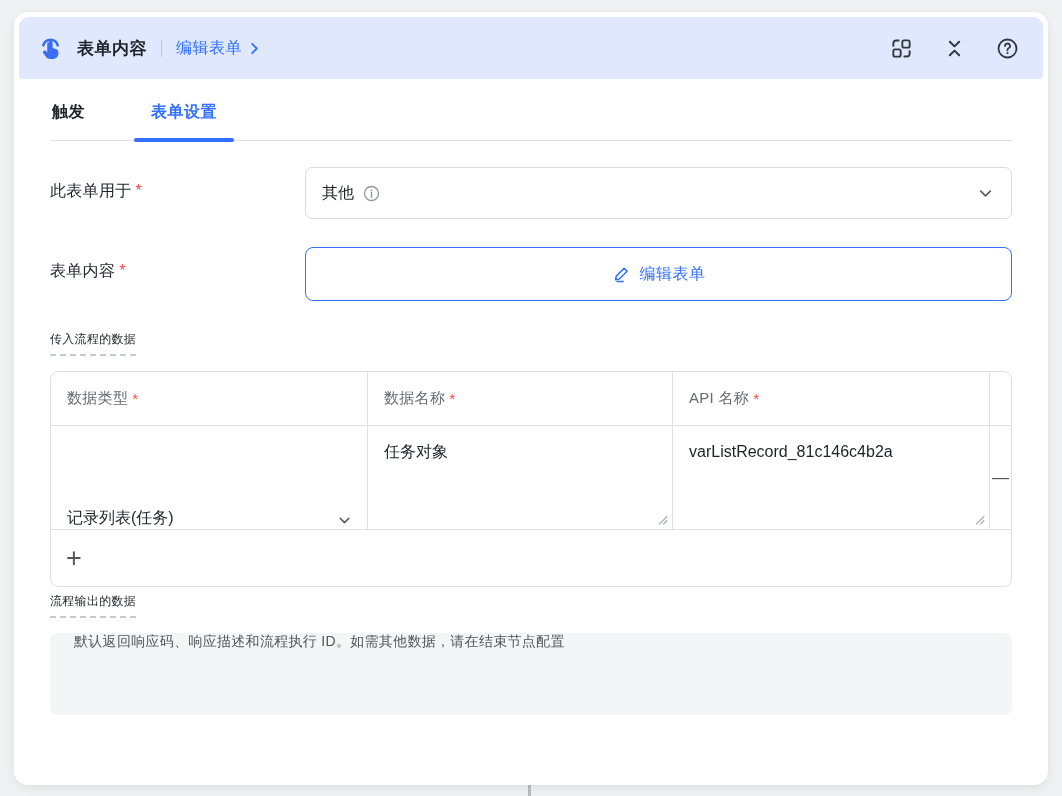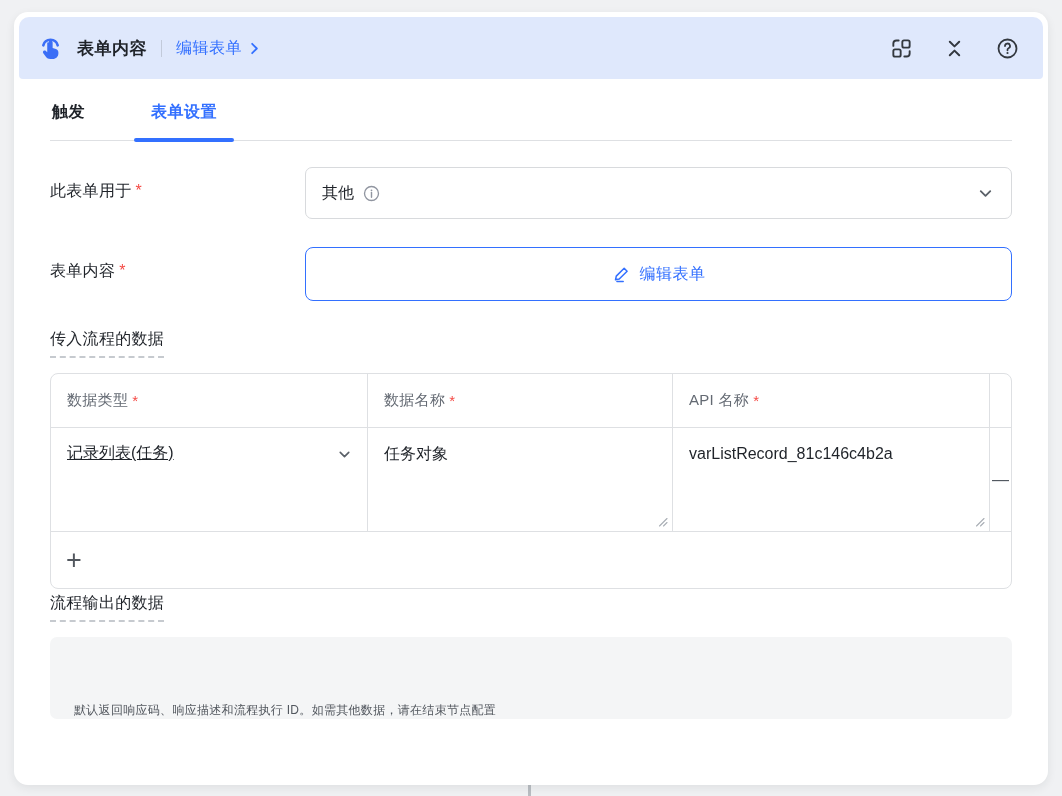--- a/index.html
+++ b/index.html
@@ -57,50 +57,50 @@
   .select .spacer { flex:1; }
 
   .edit-btn {
     height:54px; border:1.5px solid #3370ff; border-radius:8px; background:#fff;
     display:flex; align-items:center; justify-content:center; gap:9px;
     color:#3370ff; font-size:16px; font-weight:500; cursor:pointer; width:100%; letter-spacing:.5px;
   }
 
   .sec-title { margin:4px 0 15px 0; }
   .sec-title span {
-    display:inline-block; font-size:16px; letter-spacing:.3px;
+    display:inline-block; font-size:12px; letter-spacing:.3px;
     border-bottom:2px dashed #c6cacf; padding-bottom:6px;
   }
 
   
   .dtable { border:1px solid #dee0e3; border-radius:8px; overflow:hidden; background:#fff; }
   .trow { display:grid; grid-template-columns:317px 305px 317px 1fr; }
   .trow .cell { border-right:1px solid #dee0e3; min-width:0; }
   .trow .cell:last-child { border-right:none; }
   .thead .cell {
     height:54px; display:flex; align-items:center; padding:0 16px;
     color:#646a73; font-size:15px; letter-spacing:.3px; border-bottom:1px solid #dee0e3;
   }
   .tbody .cell { height:104px; border-bottom:1px solid #dee0e3; position:relative; font-size:16px; }
-  .cell-select { display:flex; justify-content:space-between; align-items:flex-start; padding:15px 14px 0 16px; cursor:pointer;text-decoration:underline; }
+  .cell-select { display:flex; justify-content:space-between; align-items:flex-end; padding:15px 14px 0 16px; cursor:pointer; }
   .cell-text { padding:13px 16px 16px 16px; line-height:1.65; word-break:break-all; cursor:text; }
   .rhandle { position:absolute; right:4px; bottom:4px; cursor:nwse-resize; }
   .cell-minus { display:flex; align-items:center; justify-content:center; }
   .minus-btn { color:#4e545c; font-size:17px; cursor:pointer; padding:4px 8px; }
   .tfoot .cell-add {
     grid-column:1 / -1; height:56px; display:flex; align-items:center;
     padding:0 15px; cursor:pointer;
   }
   .plus-glyph { font-size:27px; font-weight:300; color:#52575e; line-height:1; }
 
   
   .note-box {
     height:82px; background:#f4f5f6; border-radius:7px;
-    display:flex; align-items:flex-end; padding:0 24px;
-    color:#51565d; font-size:12px; letter-spacing:.3px;
+    display:flex; align-items:flex-start; padding:0 24px;
+    color:#51565d; font-size:14px; letter-spacing:.3px;
   }
 </style>
 </head>
 <body>
 
 <div class="connector"></div>
 
 <div class="card">
 
   <div class="hdr">

